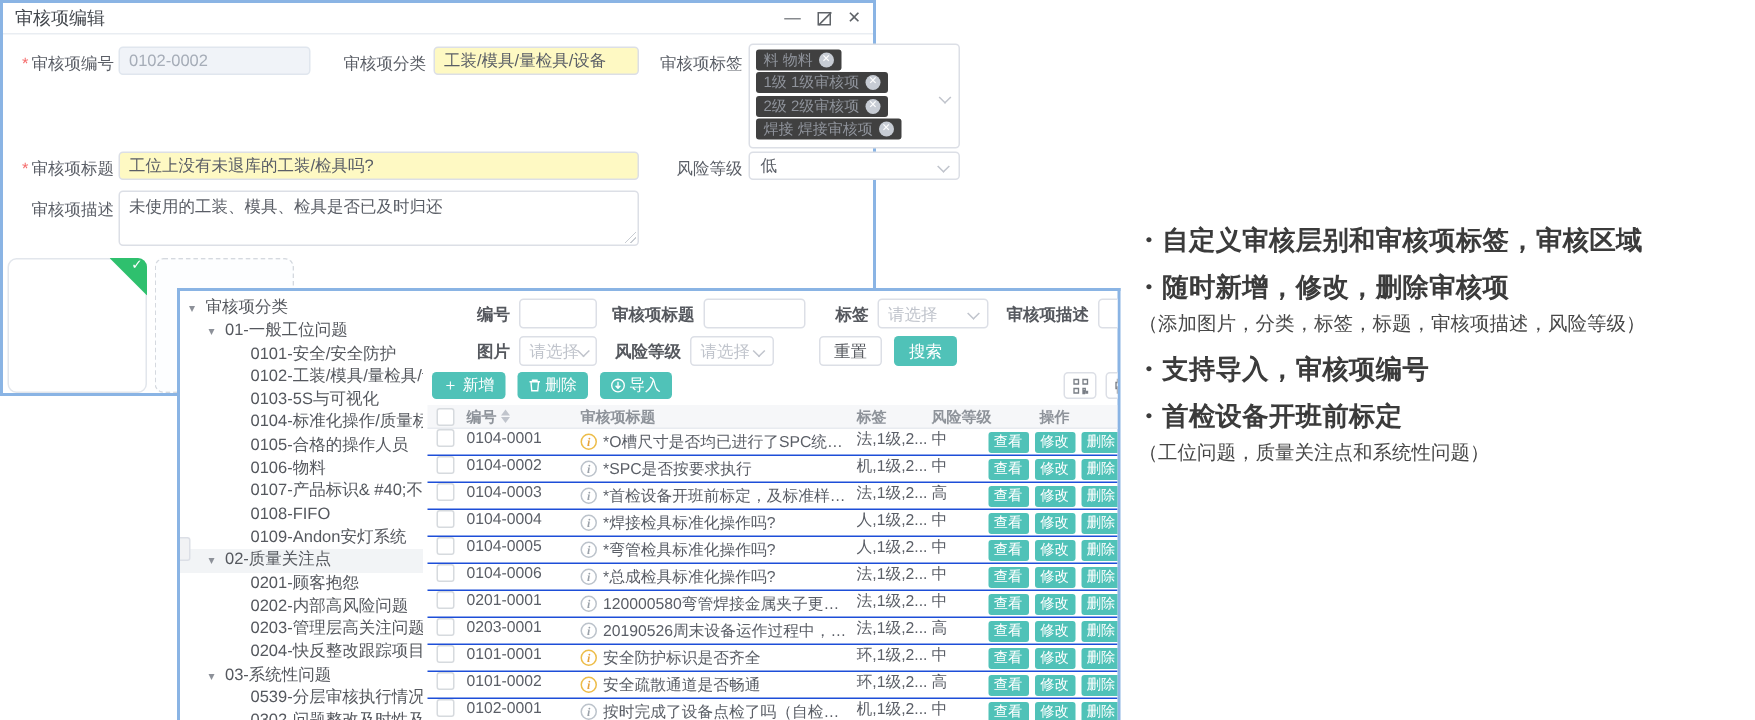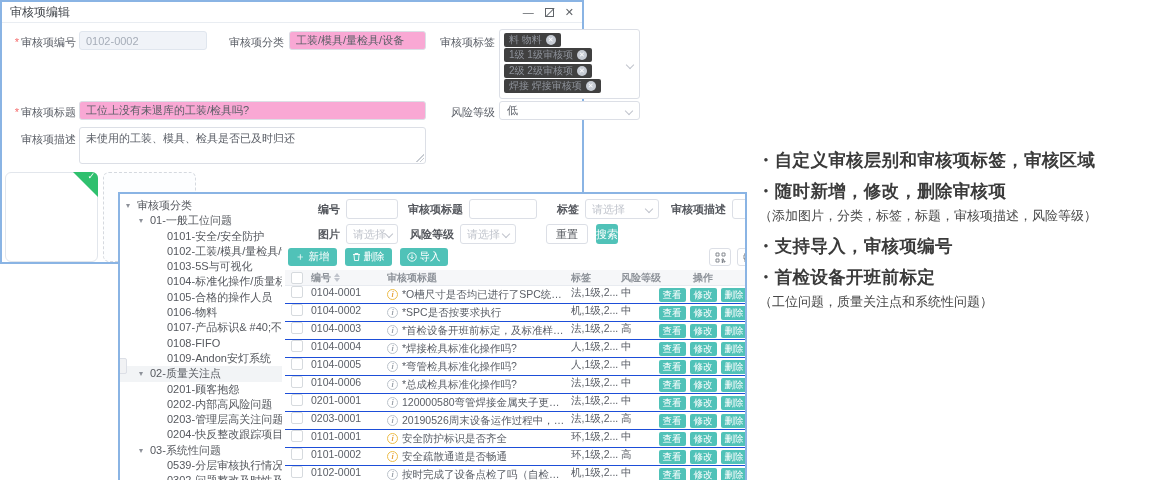--- a/index.html
+++ b/index.html
@@ -9,21 +9,21 @@
   
   .dialog{position:absolute;left:0;top:0;width:584px;height:264px;background:#fff;border:2px solid #8ab4e4;z-index:1}
   .titlebar{height:21px;display:flex;align-items:center;justify-content:space-between;padding:0 8px;border-bottom:1px solid #e9edf2}
   .titlebar .t{font-size:12px;color:#43474d}
   .winctl{display:flex;gap:11px;align-items:center;color:#5f6368;font-size:11px}
   .winctl .ic{line-height:1;cursor:default}
   .maxbox{display:inline-block;width:9px;height:9px;border:1px solid #5f6368;position:relative}
   .maxbox::after{content:"";position:absolute;left:-2px;top:3px;width:12px;height:1px;background:#5f6368;transform:rotate(-45deg)}
   .f-label{position:absolute;font-size:11px;color:#5a5e66;text-align:right;white-space:nowrap}
   .req{color:#f56c6c;margin-right:2px}
-  .dinput{position:absolute;height:19px;border:1px solid #dcdfe6;border-radius:3px;background:#f9a8d4;font-size:11px;color:#5a5e66;display:flex;align-items:center;padding:0 6px;white-space:nowrap;overflow:hidden}
+  .dinput{position:absolute;height:19px;border:1px solid #dcdfe6;border-radius:3px;background:#fef9c3;font-size:11px;color:#5a5e66;display:flex;align-items:center;padding:0 6px;white-space:nowrap;overflow:hidden}
   .dinput.disabled{background:#f0f3f8;border-color:#e0e6ee;color:#a6adb8}
   .dta{position:absolute;left:77px;top:125px;width:347px;height:37px;border:1px solid #dcdfe6;border-radius:3px;background:#fff;font-size:11px;color:#5a5e66;padding:3px 6px;line-height:14px}
   .resize{position:absolute;right:1px;bottom:1px;width:8px;height:8px;background:linear-gradient(135deg,transparent 50%,#c8ccd2 50%,#c8ccd2 58%,transparent 58%,transparent 72%,#c8ccd2 72%,#c8ccd2 80%,transparent 80%)}
   .chev{display:inline-block;width:6px;height:6px;border-right:1.4px solid #c0c4cc;border-bottom:1.4px solid #c0c4cc;transform:rotate(45deg);flex:none}
   .dselect{position:absolute;left:497px;top:99px;width:141px;height:19px;border:1px solid #dcdfe6;border-radius:3px;display:flex;align-items:center;justify-content:space-between;padding:0 7px;font-size:11px;color:#5a5e66;background:#fff}
   .tagsbox{position:absolute;left:497px;top:27px;width:141px;height:70px;border:1px solid #dcdfe6;border-radius:3px;background:#fff;padding:1px 14px 1px 1px}
   .tagsbox .chips{display:flex;flex-direction:column;align-items:flex-start}
   .tagsbox .chev{position:absolute;right:6px;top:32px}
   .chip{display:inline-flex;align-items:center;gap:4px;background:#404040;border-radius:2px;padding:0 5px;height:14px;font-size:10px;color:#8f939b;margin:1.5px 0 0 3px;white-space:nowrap}
   .chip .x{width:10px;height:10px;border-radius:50%;background:#c7ccd4;color:#fff;font-size:7px;line-height:10px;text-align:center;flex:none;font-style:normal}
@@ -41,21 +41,21 @@
   .hl{background:#f2f4f6}
   .tree-arrow{width:11px;font-size:8px;color:#8d9199;visibility:hidden;flex:none}
   .tree-arrow.show{visibility:visible}
   .main{flex:1;position:relative;min-width:0;font-size:11px}
   .srow{position:absolute;left:0;display:flex;align-items:center;height:20px;white-space:nowrap}
   #srow1{top:5px}#srow2{top:30px}
   .slabel{font-weight:700;color:#55585e;font-size:11px}
   .sinput{height:20px;border:1px solid #dcdfe6;border-radius:3px;background:#fff;flex:none}
   .ssel{height:20px;border:1px solid #dcdfe6;border-radius:3px;background:#fff;display:flex;align-items:center;justify-content:space-between;padding:0 6px;color:#c0c4cc;font-size:11px;flex:none}
   .btn-plain{height:20px;padding:0 9px;border:1px solid #dcdfe6;border-radius:3px;background:#fff;color:#55585e;font-size:11px;display:flex;align-items:center;flex:none;cursor:pointer}
-  .btn-teal{height:20px;padding:0 0;border:none;border-radius:3px;background:#50c2b8;color:#fff;font-size:11px;display:flex;align-items:center;flex:none;cursor:pointer}
+  .btn-teal{height:20px;padding:0 10px;border:none;border-radius:3px;background:#50c2b8;color:#fff;font-size:11px;display:flex;align-items:center;flex:none;cursor:pointer}
   .toolbar{position:absolute;top:54px;left:6px;display:flex;gap:8px;align-items:center}
   .tbtn{height:18px;padding:0 7px;border:none;border-radius:3px;background:#50c2b8;color:#fff;font-size:10.5px;display:flex;align-items:center;gap:3px;cursor:pointer}
   .tbtn svg{display:block}
   .iconbtns{position:absolute;top:54px;right:-14px;display:flex;gap:6px}
   .iconbtn{width:22px;height:18px;border:1px solid #dcdfe6;border-radius:3px;background:#fff;display:flex;align-items:center;justify-content:center;cursor:pointer}
   .table{position:absolute;top:76px;left:3px;width:460px}
   .thead{display:flex;height:16px;background:#f6f7f9;align-items:center;color:#8e939a;font-size:10px;font-weight:700;border-bottom:1px solid #e8ebf0}
   .trow{display:flex;height:18px;border-bottom:1px solid #1d4ed8;font-size:10.5px;color:#5a5e66}
   .col-cb{width:24px;flex:none;display:flex;justify-content:center}
   .col-num{width:78px;flex:none;padding-left:2px;white-space:nowrap}

